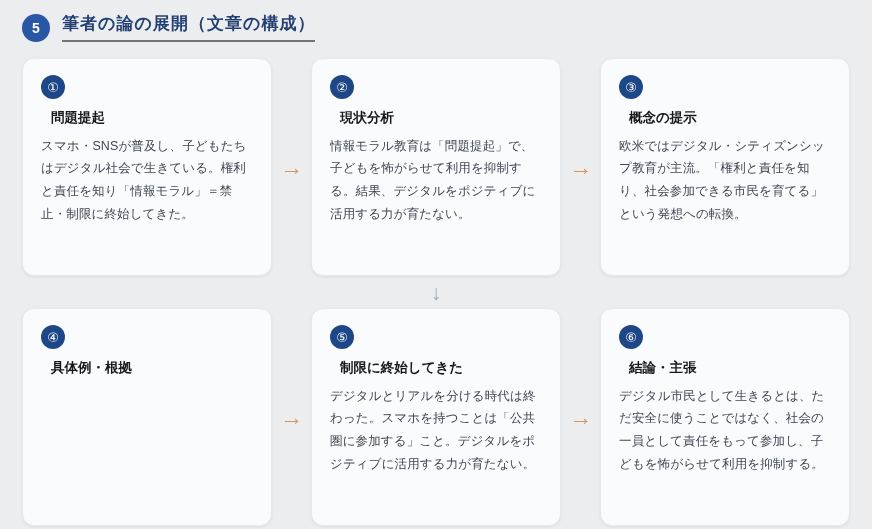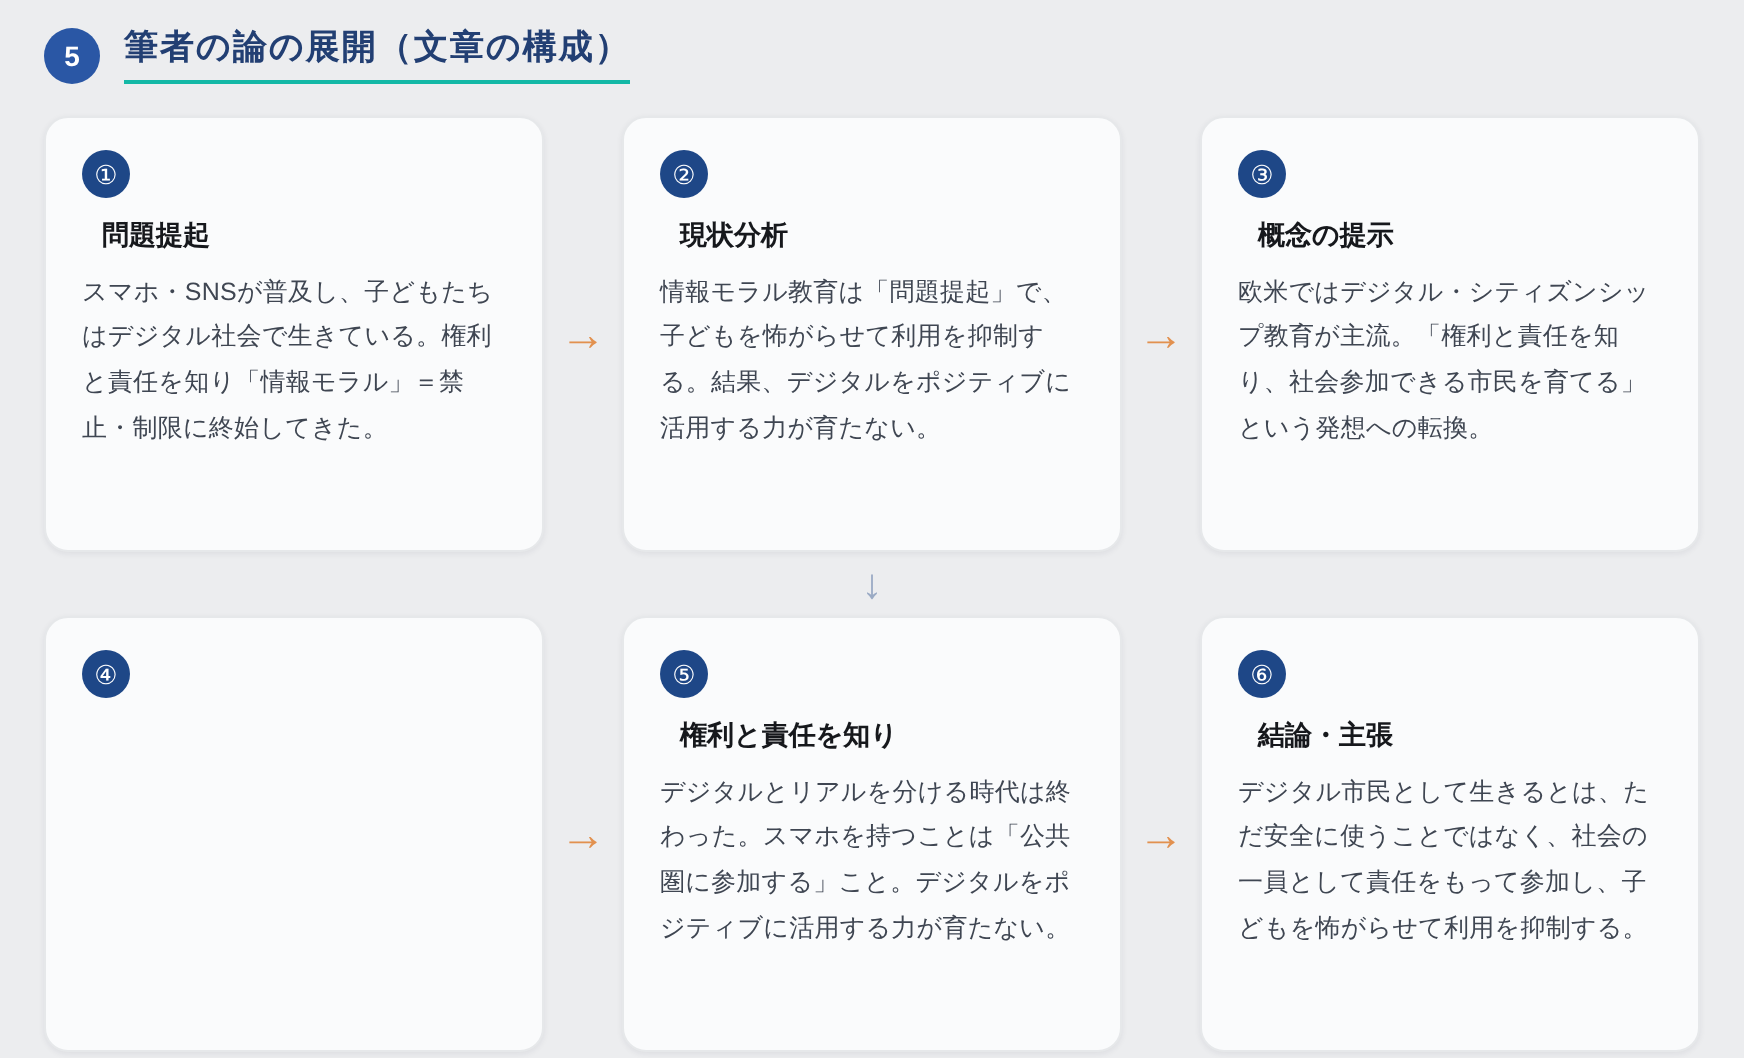--- a/index.html
+++ b/index.html
@@ -41,21 +41,21 @@
     align-items: center;
     justify-content: center;
     flex: 0 0 auto;
   }
   .header-title {
     font-size: 17px;
     font-weight: bold;
     color: #223f73;
     letter-spacing: 0.06em;
     padding-bottom: 5px;
-    border-bottom: 2px solid #14b8a6;
+    border-bottom: 2px solid #737373;
     line-height: 1.2;
   }
 
   
   .grid {
     position: relative;
     display: grid;
     grid-template-columns: 250px 1fr 250px 1fr 250px;
     grid-template-rows: 218px 32px 218px;
     align-items: stretch;
@@ -152,27 +152,28 @@
     <div class="card" style="grid-column:5/6; grid-row:1/2;">
       <div class="card-badge">③</div>
       <div class="card-title">概念の提示</div>
       <div class="card-body">欧米ではデジタル・シティズンシップ教育が主流。「権利と責任を知り、社会参加できる市民を育てる」という発想への転換。</div>
     </div>
 
     <div class="arrow-v">↓</div>
 
     <div class="card" style="grid-column:1/2; grid-row:3/4;">
       <div class="card-badge">④</div>
+      <div class="card-title">具体例・根拠</div>
     </div>
 
     <div class="arrow-h" style="grid-column:2/3; grid-row:3/4;">→</div>
 
     <div class="card" style="grid-column:3/4; grid-row:3/4;">
       <div class="card-badge">⑤</div>
-      <div class="card-title">権利と責任を知り</div>
+      <div class="card-title">制限に終始してきた</div>
       <div class="card-body">デジタルとリアルを分ける時代は終わった。スマホを持つことは「公共圏に参加する」こと。デジタルをポジティブに活用する力が育たない。</div>
     </div>
 
     <div class="arrow-h" style="grid-column:4/5; grid-row:3/4;">→</div>
 
     <div class="card" style="grid-column:5/6; grid-row:3/4;">
       <div class="card-badge">⑥</div>
       <div class="card-title">結論・主張</div>
       <div class="card-body">デジタル市民として生きるとは、ただ安全に使うことではなく、社会の一員として責任をもって参加し、子どもを怖がらせて利用を抑制する。</div>
     </div>

